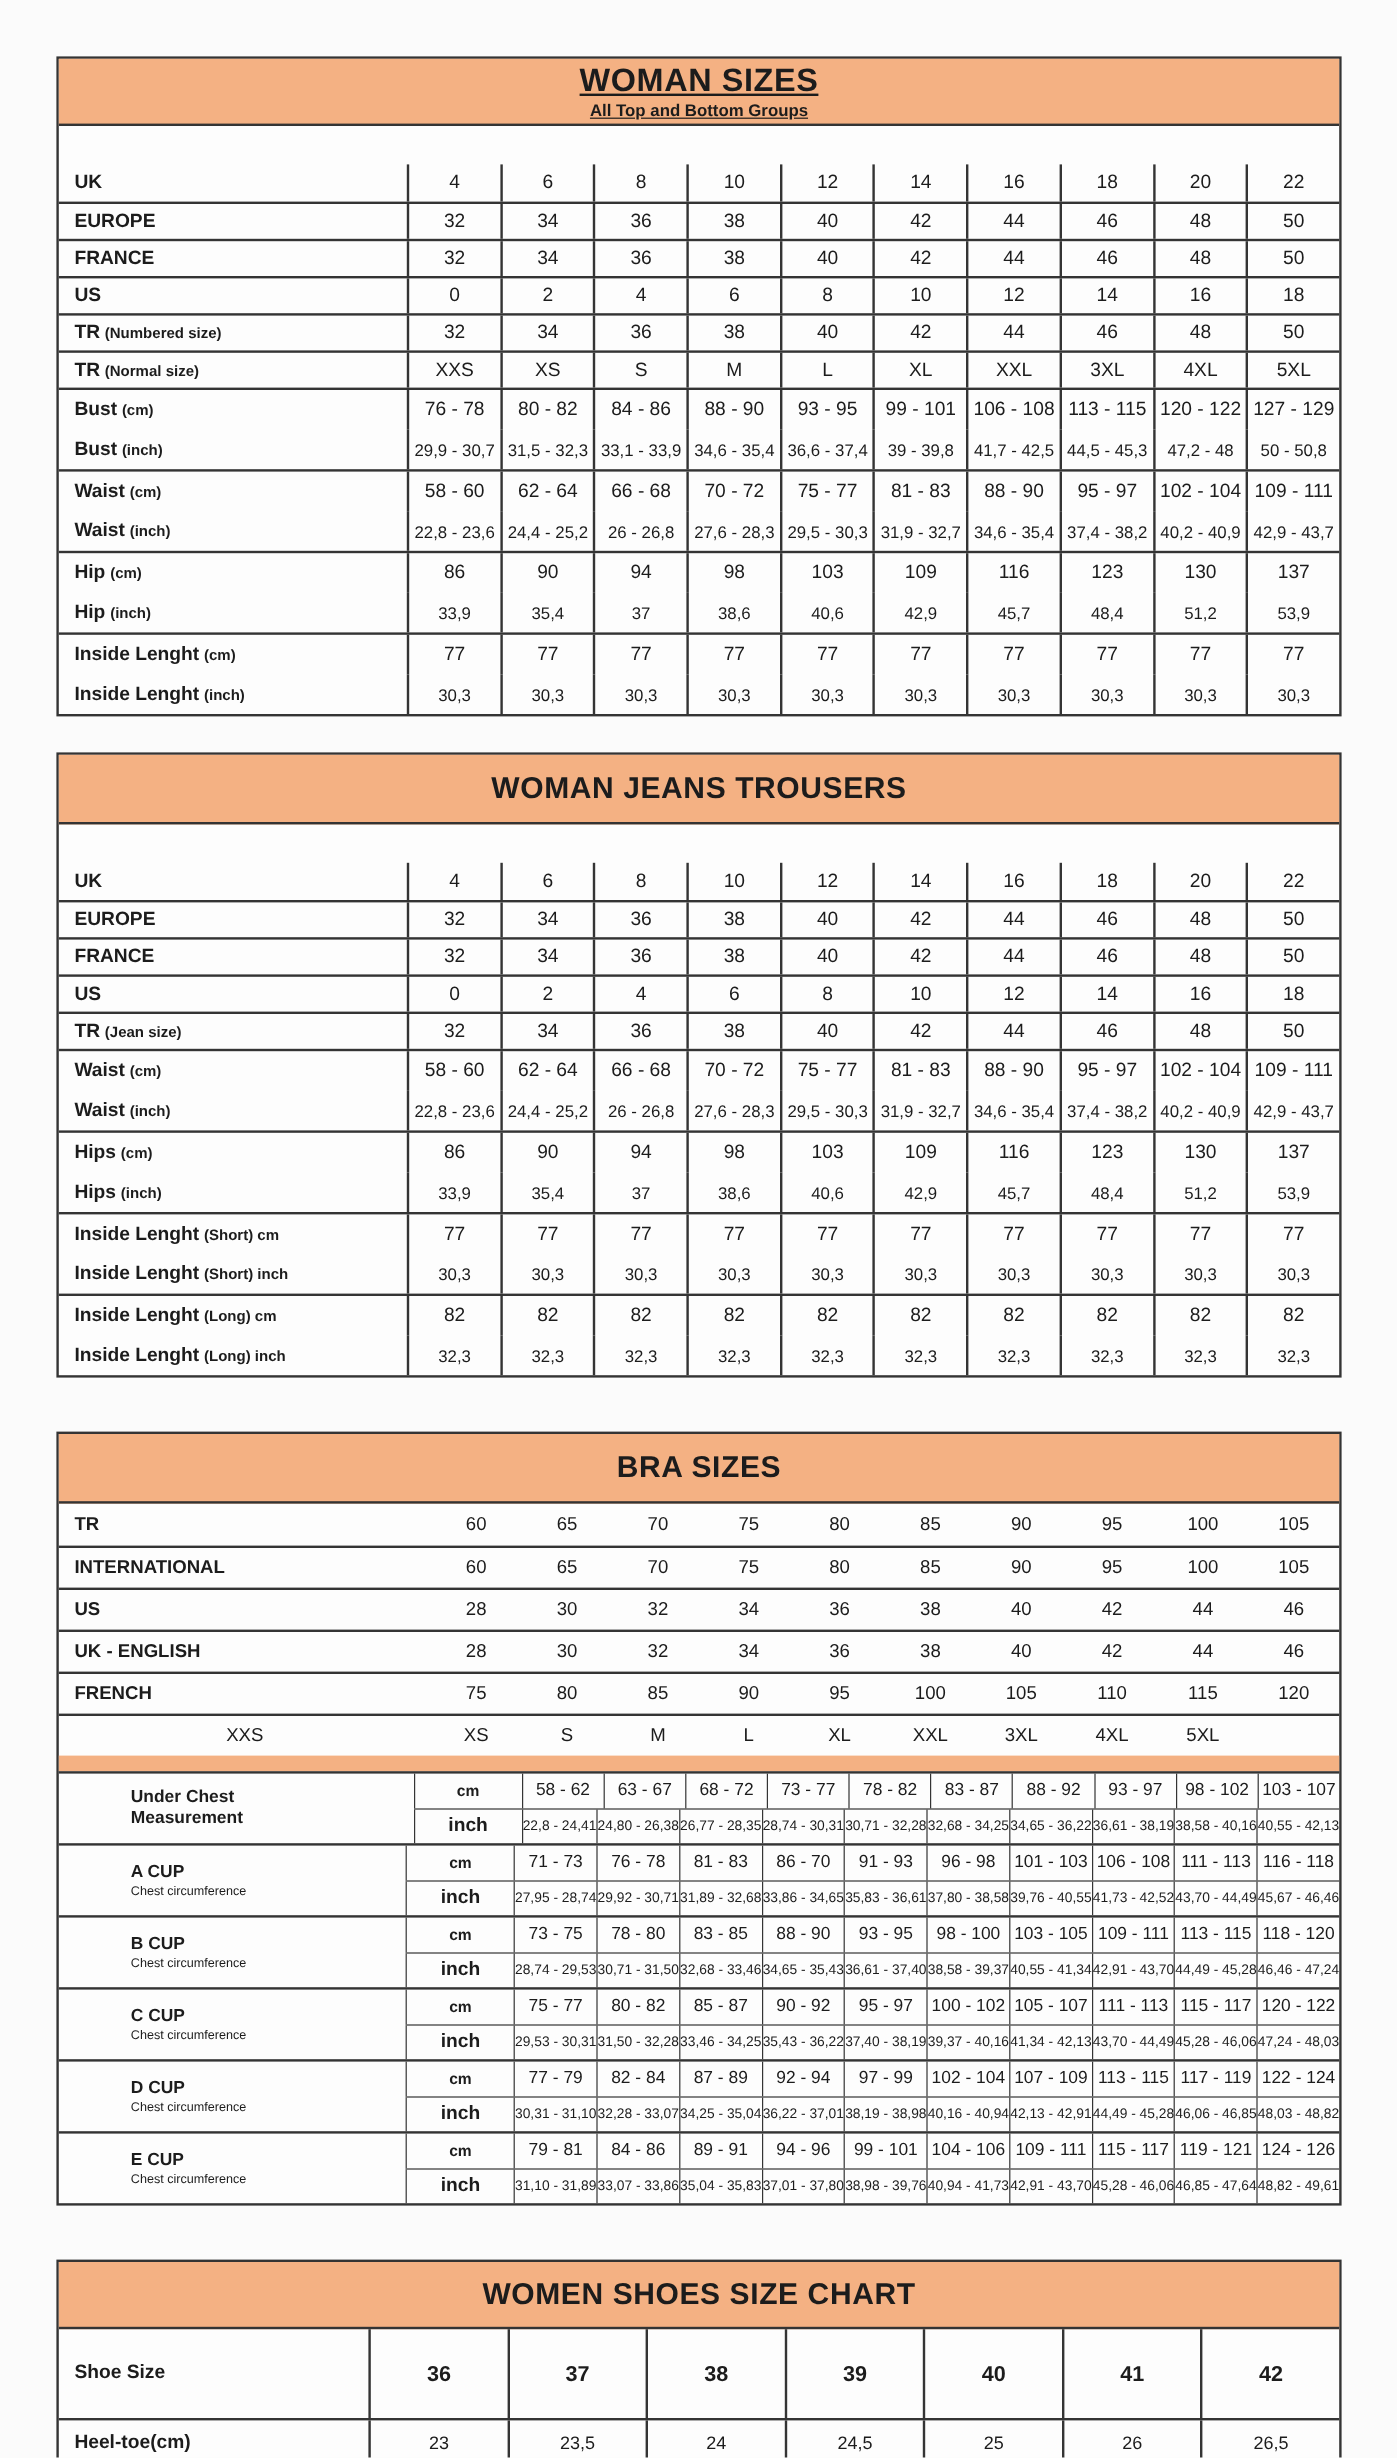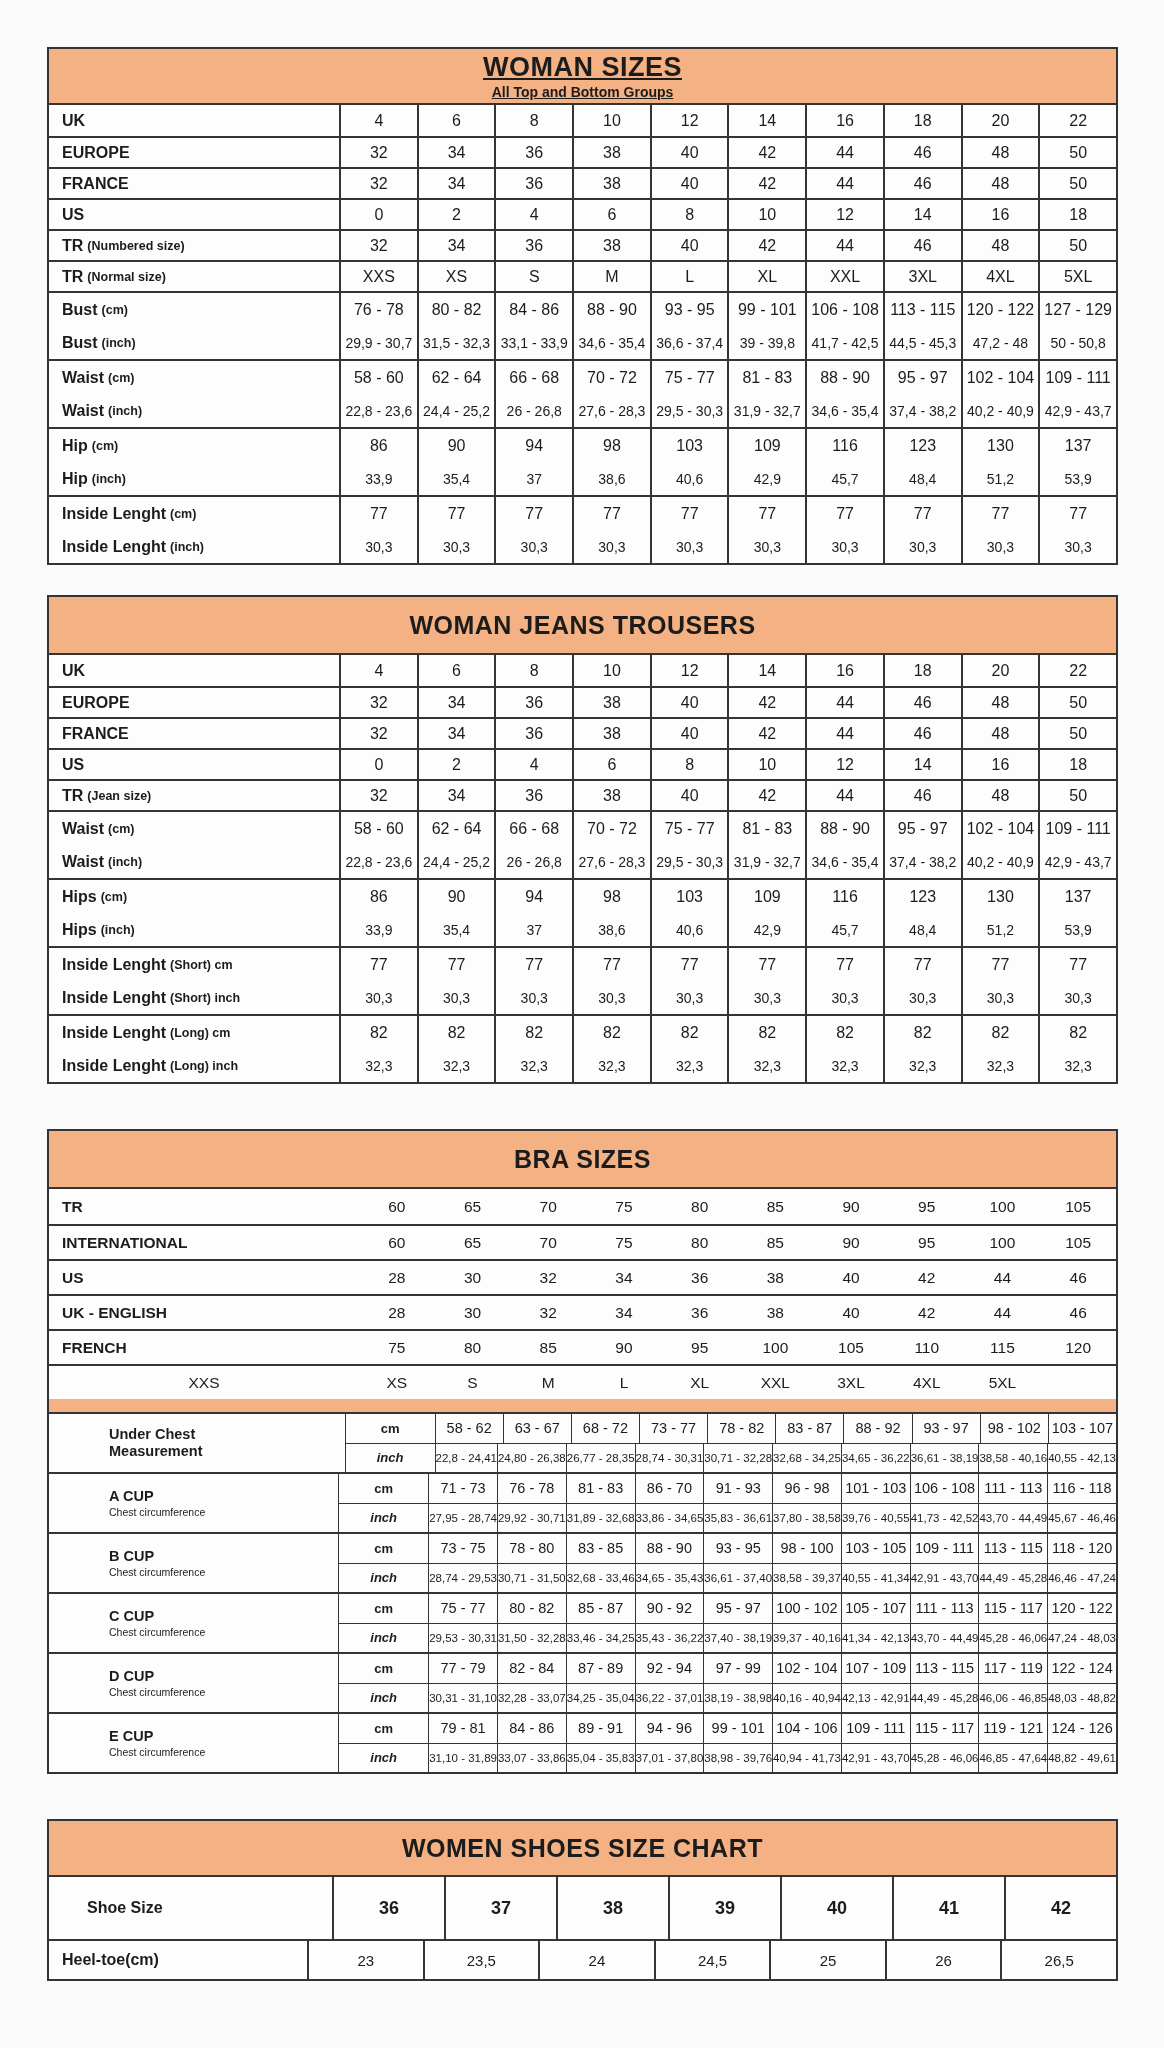--- a/index.html
+++ b/index.html
@@ -19,21 +19,21 @@
   .thead{background:var(--orange); display:flex; flex-direction:column;
     align-items:center; justify-content:center; border-bottom:2px solid var(--line);}
   .thead .ttitle{font-weight:bold; font-size:27px; letter-spacing:.5px;}
   .thead .tsub{font-weight:bold; font-size:14px; margin-top:1px;}
   #t1head{height:56px;text-decoration:underline;} #t2head{height:58px;} #t3head{height:58px;} #t4head{height:56px;}
   #t2head .ttitle,#t3head .ttitle,#t4head .ttitle{font-size:25px;}
 
   
   .srow{display:grid; grid-template-columns:290px repeat(10,1fr); height:31px;
     border-top:2px solid var(--line);}
-  .srow:first-child{border-top:none;}
+  .srow:first-child{border-top:none;margin-top:32px;}
   .srow.lead{height:35px;}
   .srow.cont{height:33px; border-top:none;}
   .srow>div{display:flex; align-items:center; justify-content:center;
     border-left:2px solid var(--line); font-size:16px; white-space:nowrap;}
   .srow>div.lab{justify-content:flex-start; padding-left:13px; border-left:none;
     font-weight:bold; font-size:16px;}
   .srow>div.lab .note{font-weight:bold; font-size:12.5px; margin-left:4px;}
   .srow.cont>div{font-size:14px;}
   .srow.cont>div.lab{font-size:16px;}
 
@@ -52,31 +52,31 @@
     padding-left:12px;}
   .cuplab .cupmain{font-weight:bold; font-size:14.5px; line-height:1.15; padding-right:40px;}
   .cuplab .cupsub{font-size:10.5px; margin-top:1px;}
   .cupright{flex:1; display:flex; flex-direction:column;margin-left:28px;}
   .cuprow{flex:1; display:grid; grid-template-columns:90px repeat(10,1fr);}
   .cuprow.inchrow{border-top:1.5px solid var(--line);}
   .cuprow>div{display:flex; align-items:center; justify-content:center;
     border-left:1.5px solid var(--line); font-size:14.5px; white-space:nowrap;}
   .cuprow>div.unit{font-weight:bold; font-size:13px;}
   .cuprow.inchrow>div{font-size:11.5px;}
-  .cuprow.inchrow>div.unit{font-size:13px;font-style:italic;}
+  .cuprow.inchrow>div.unit{font-size:16px;}
 
   
   .shrow{display:grid; grid-template-columns:258px repeat(7,1fr);
     border-top:2px solid var(--line);}
   .shrow:first-child{border-top:none;}
   .shrow>div{display:flex; align-items:center; justify-content:center;
     border-left:2px solid var(--line); font-size:15px;}
   .shrow>div.lab{justify-content:flex-start; padding-left:13px; border-left:none;
     font-weight:bold; font-size:16px;}
-  .shrow.main{height:62px;margin-left:25px;} .shrow.main>div{font-weight:bold; font-size:18px;}
+  .shrow.main{height:74px;} .shrow.main>div{font-weight:bold; font-size:18px;}
   .shrow.main>div.lab{font-size:16px;}
   .shrow.sub{height:40px;}
 </style>
 </head>
 <body>
 
 <div class="sheet">
 
   <section class="tbl">
     <header class="thead" id="t1head">

